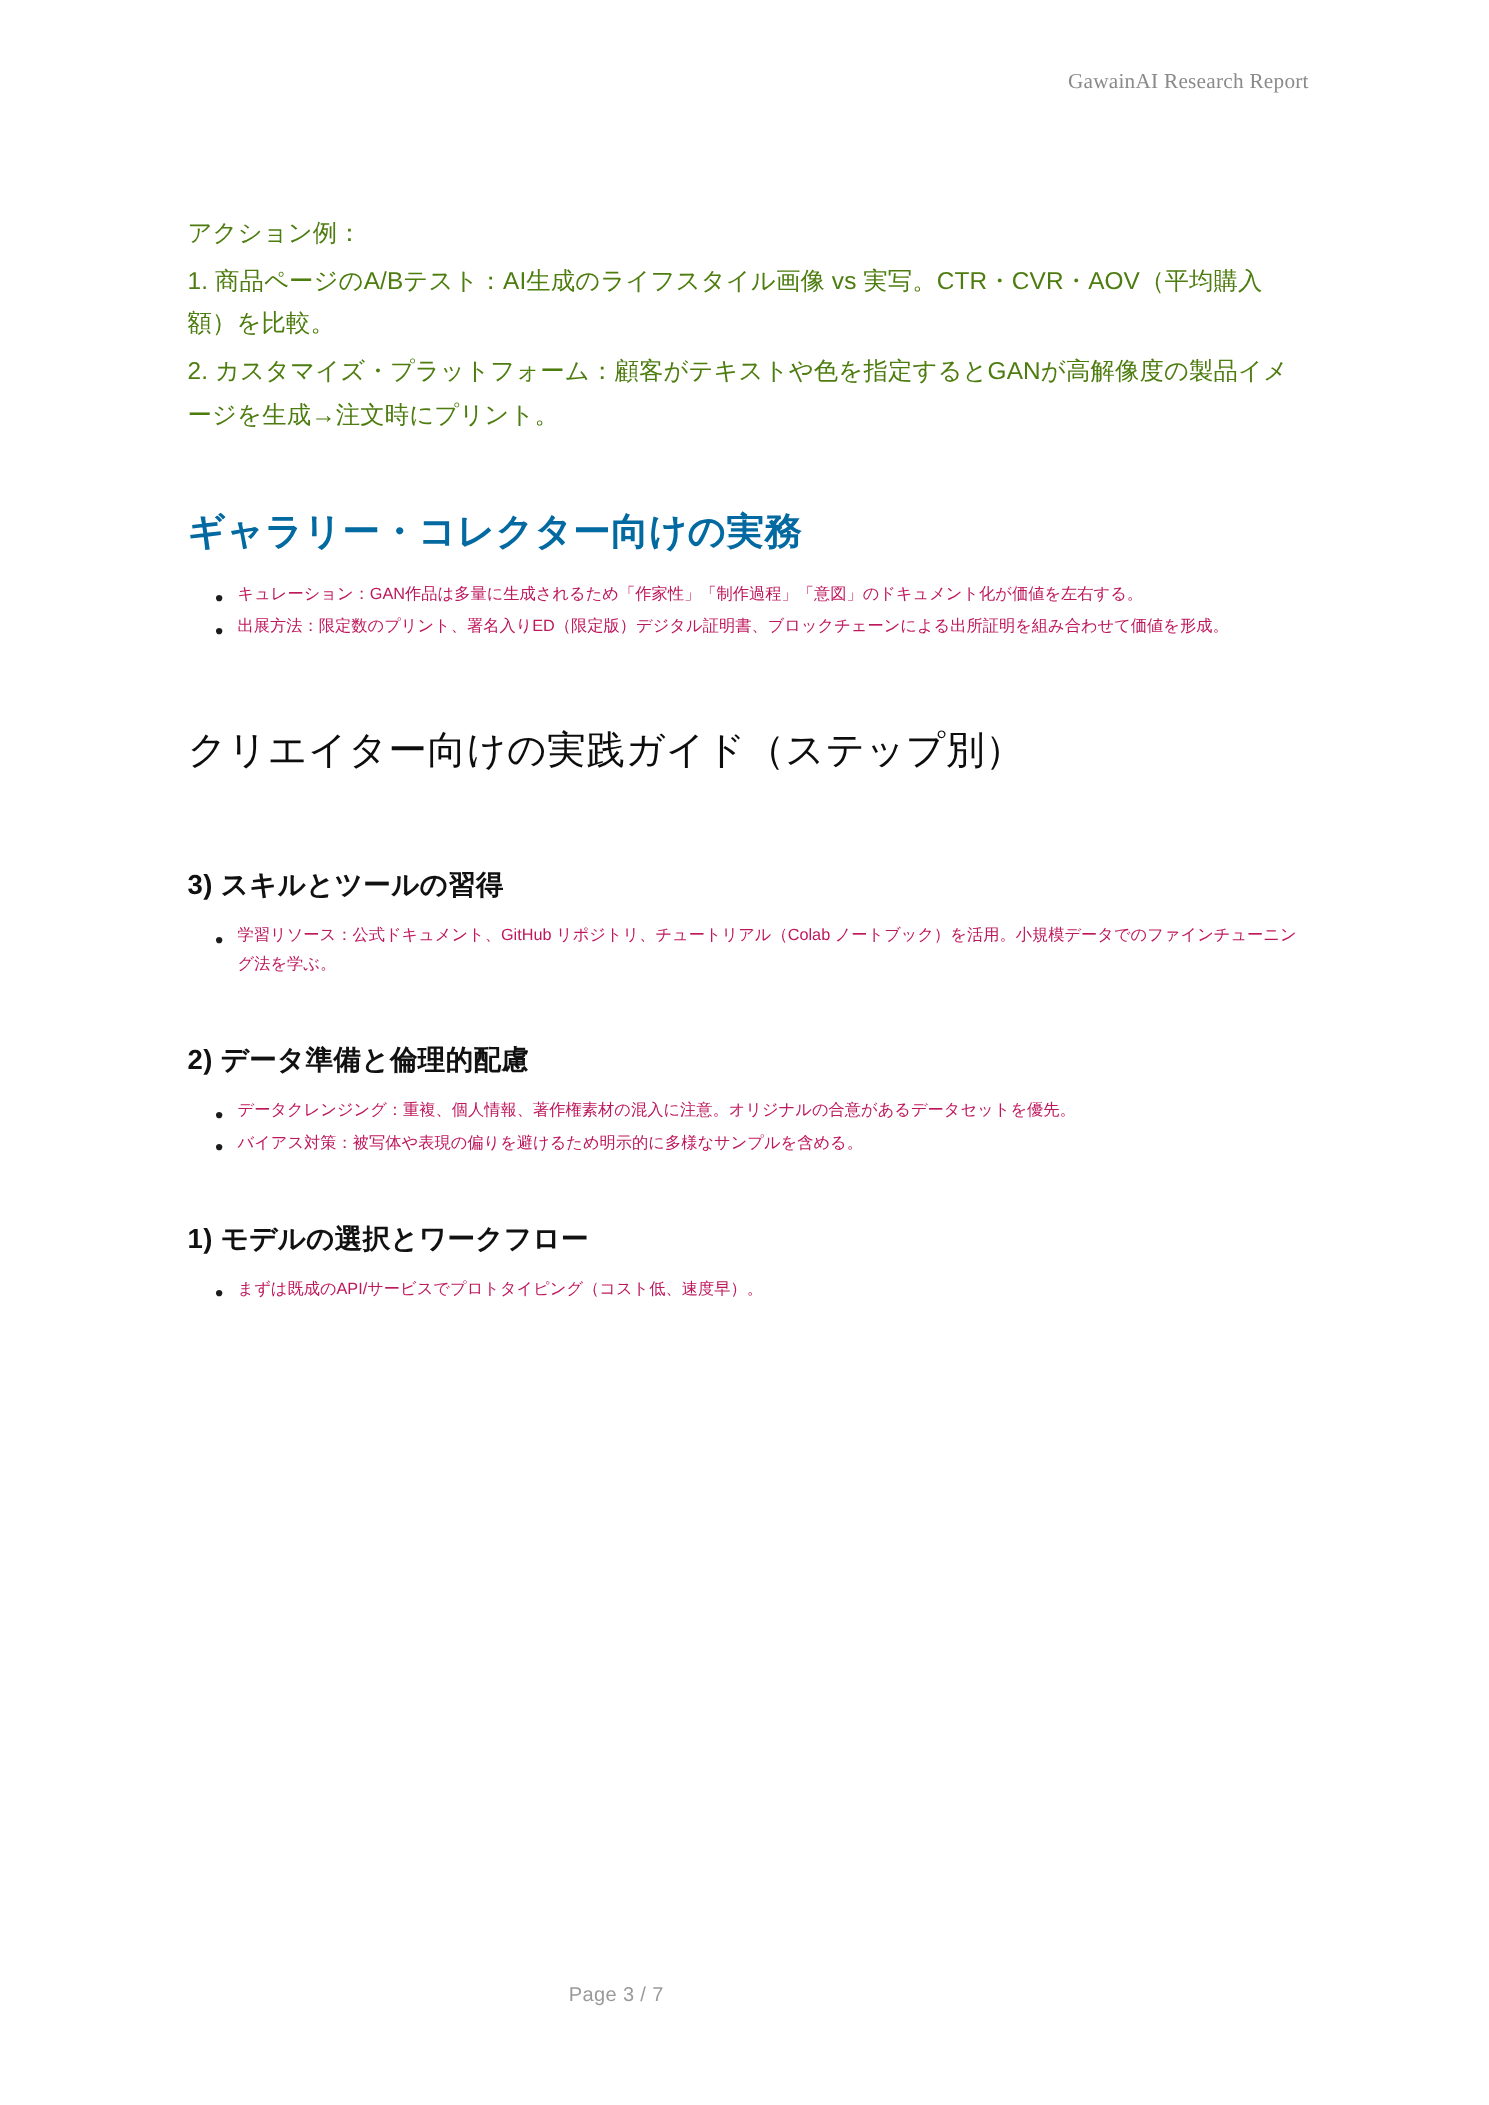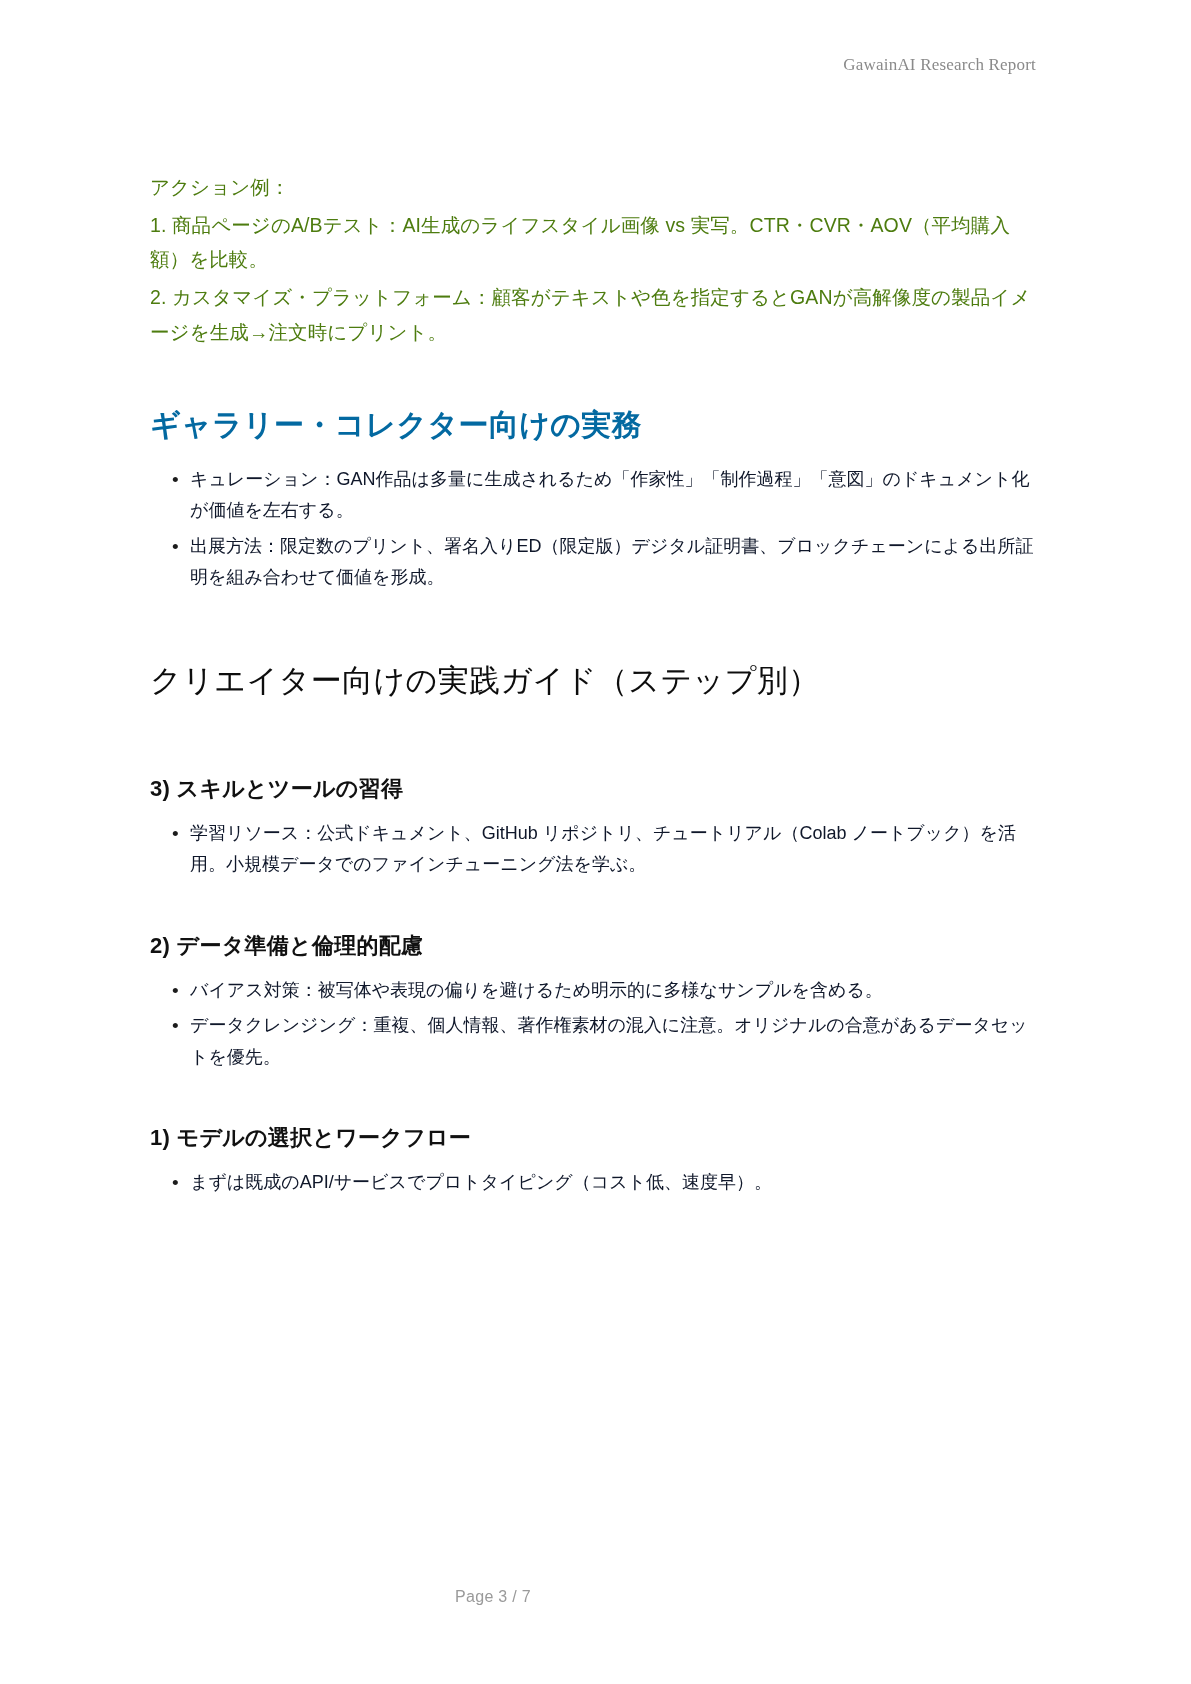--- a/index.html
+++ b/index.html
@@ -18,21 +18,21 @@
   .page {
     position: relative;
     width: 1191px;
     height: 1684px;
     box-sizing: border-box;
     padding: 0;
   }
   .header {
     position: absolute;
     top: 55px;
-    right: 155px;
+    right: 144px;
     font-family: "Liberation Serif", "DejaVu Serif", serif;
     font-size: 17px;
     color: #8a8a8a;
     letter-spacing: 0.2px;
   }
   .content {
     position: absolute;
     top: 170px;
     left: 150px;
     width: 890px;
@@ -71,25 +71,25 @@
     letter-spacing: 0.3px;
     color: #111111;
   }
   ul.bullets {
     list-style: none;
     margin: 0;
     padding: 0 0 0 18px;
   }
   ul.bullets li {
     position: relative;
-    font-size: 18px;
+    font-size: 13px;
     line-height: 1.75;
     padding-left: 22px;
     margin-bottom: 4px;
-    color: #0f172a;
+    color: #be185d;
   }
   ul.bullets li::before {
     content: "•";
     position: absolute;
     left: 4px;
     top: -1px;
     font-size: 19px;
     color: #1c1c1c;
   }
   .footer {
@@ -132,22 +132,22 @@
 
     <h3 class="h3">3) スキルとツールの習得</h3>
     <ul class="bullets">
       <li>学習リソース：公式ドキュメント、GitHub リポジトリ、チュートリアル（Colab ノートブック）を活用。小規模データでのファインチューニング法を学ぶ。</li>
     </ul>
 
     <div class="spacer-md"></div>
 
     <h3 class="h3">2) データ準備と倫理的配慮</h3>
     <ul class="bullets">
+      <li>データクレンジング：重複、個人情報、著作権素材の混入に注意。オリジナルの合意があるデータセットを優先。</li>
       <li>バイアス対策：被写体や表現の偏りを避けるため明示的に多様なサンプルを含める。</li>
-      <li>データクレンジング：重複、個人情報、著作権素材の混入に注意。オリジナルの合意があるデータセットを優先。</li>
     </ul>
 
     <div class="spacer-md"></div>
 
     <h3 class="h3">1) モデルの選択とワークフロー</h3>
     <ul class="bullets">
       <li>まずは既成のAPI/サービスでプロトタイピング（コスト低、速度早）。</li>
     </ul>
 
   </div>

